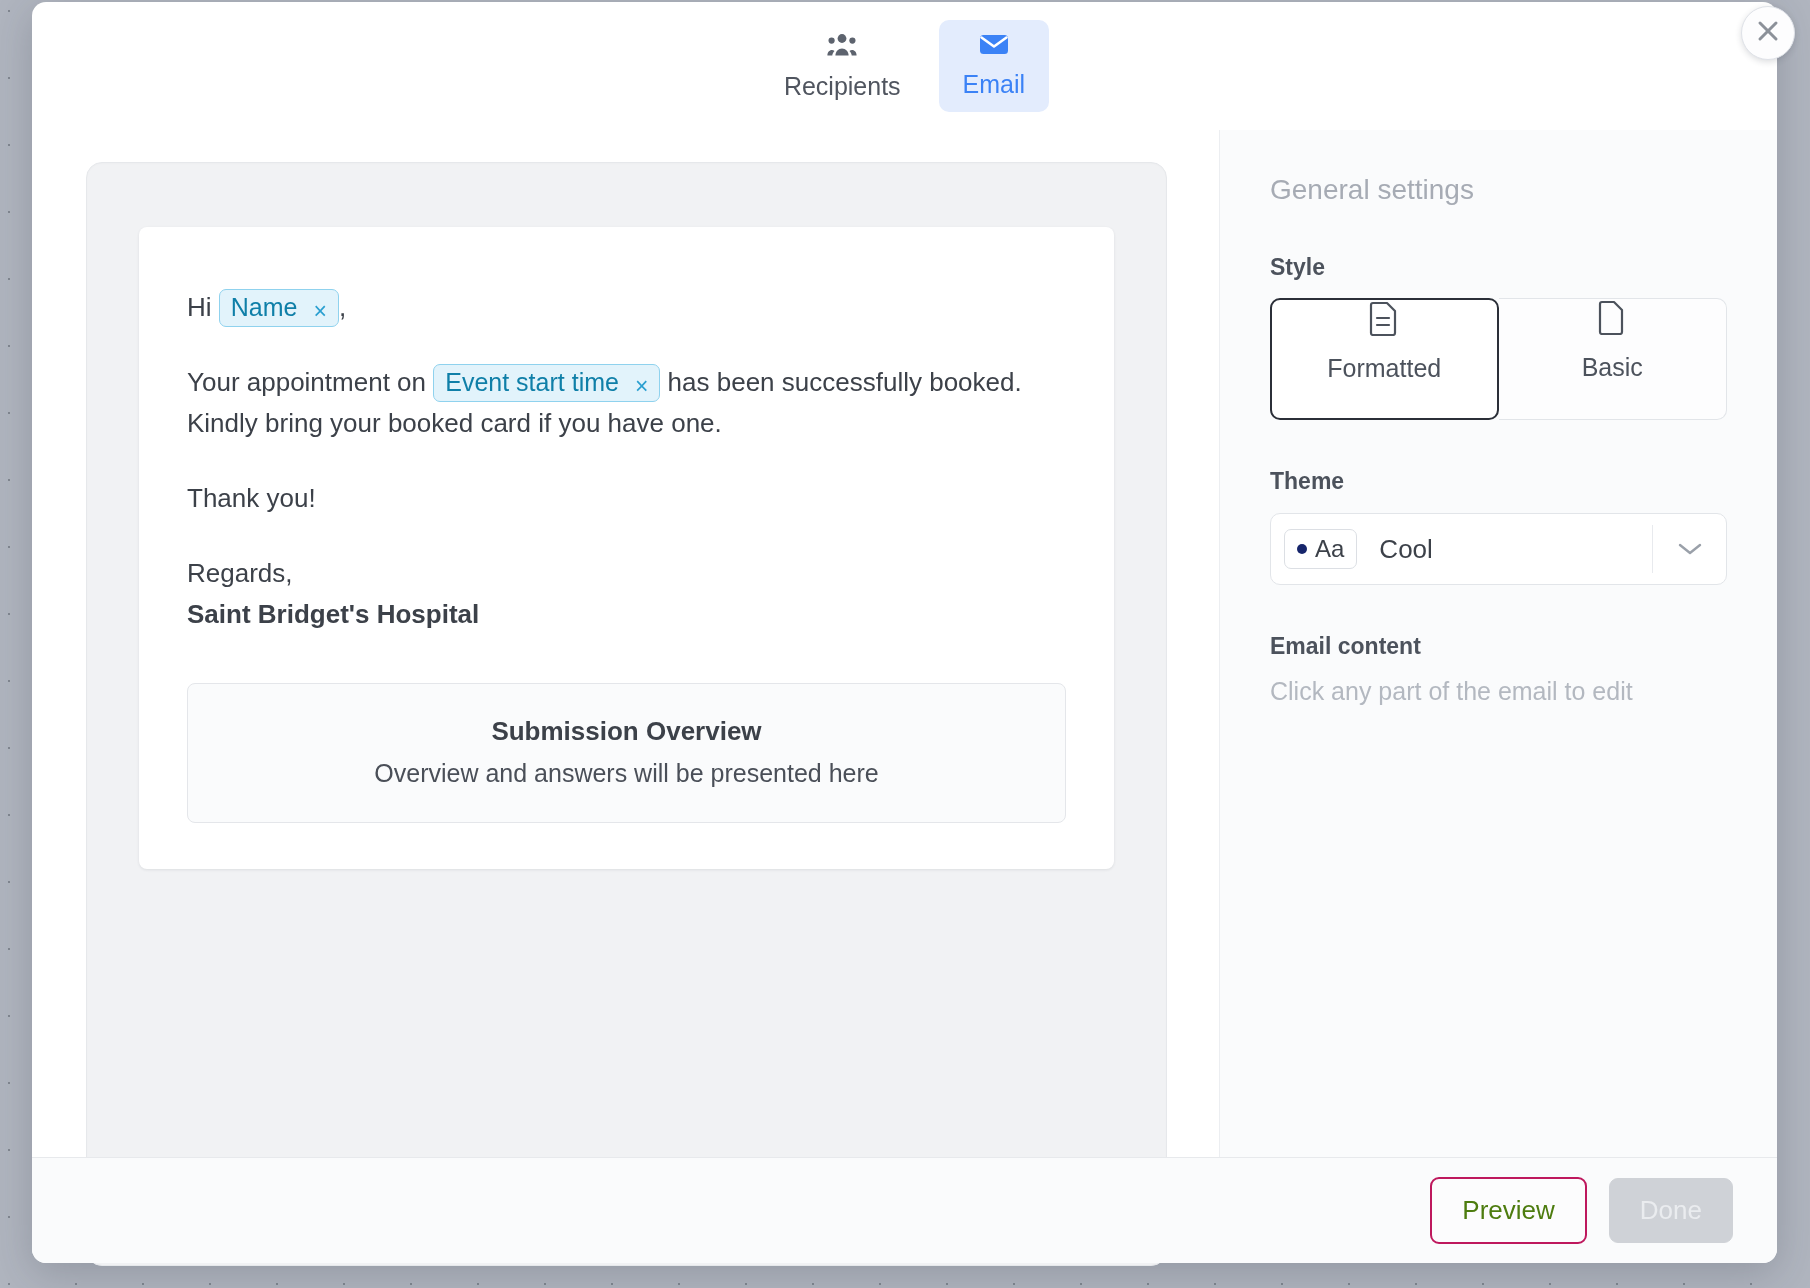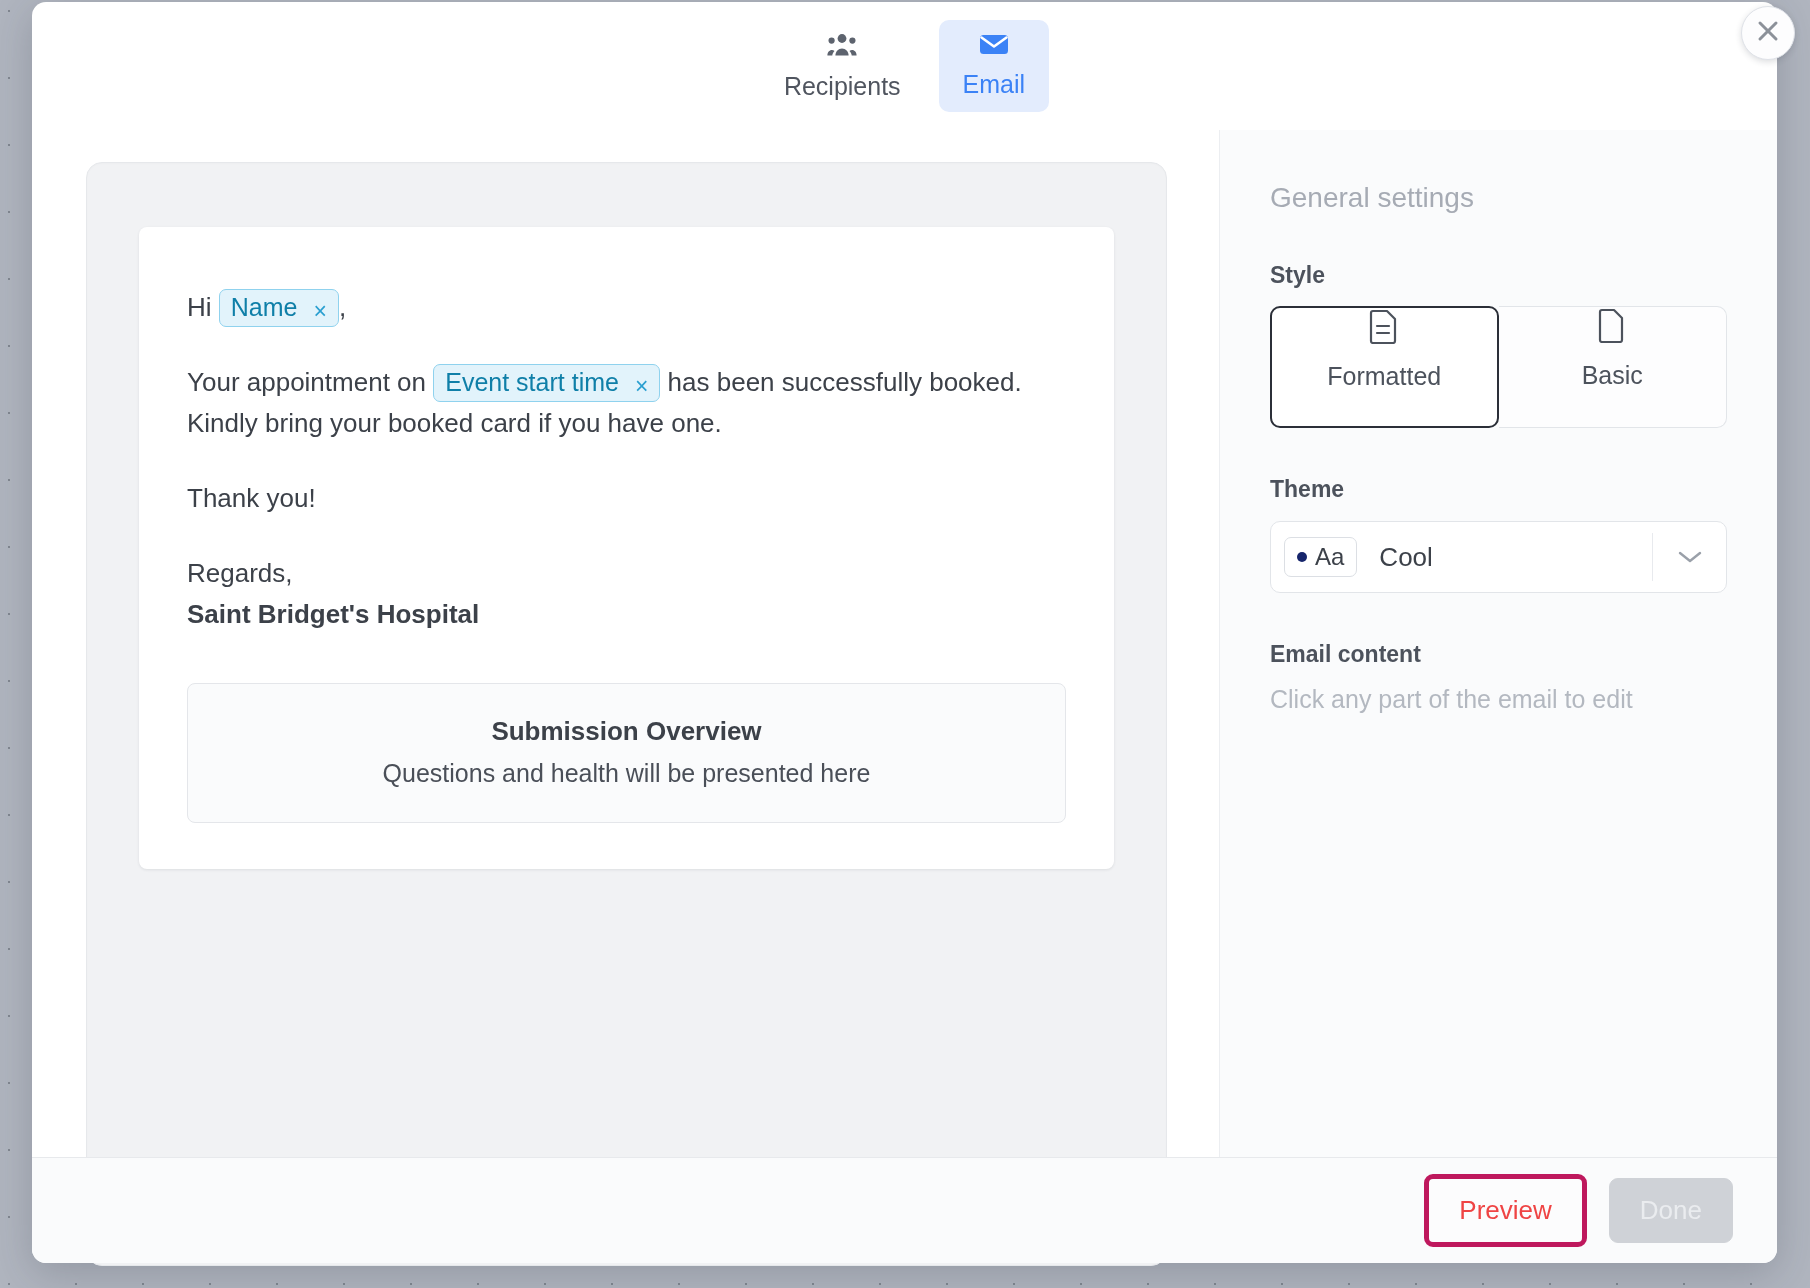--- a/index.html
+++ b/index.html
@@ -187,21 +187,20 @@
     border-left: 1px solid #eceef1;
     background: #fafbfc;
     padding: 44px 50px 0 50px;
   }
 
   .sidebar-title {
     font-size: 28px;
     color: #a6abb4;
     margin-bottom: 48px;
     font-weight: normal;
-    margin-top: 8px;
   }
 
   .field-label {
     font-size: 23px;
     font-weight: bold;
     color: #4c525c;
     margin-bottom: 17px;
   }
 
   .segmented {
@@ -295,22 +294,22 @@
   }
   .btn {
     font-size: 26px;
     border-radius: 9px;
     padding: 16px 30px;
     cursor: pointer;
     font-family: "Liberation Sans", sans-serif;
   }
   .btn-preview {
     background: #fcfcfd;
-    border: 5px solid #be185d;
-    color: #ef4444;
+    border: 2px solid #be185d;
+    color: #4d7c0f;
   }
   .btn-done {
     background: #cfd2d7;
     border: 1px solid #cfd2d7;
     color: #eaecef;
   }
 </style>
 </head>
 <body>
 
@@ -380,21 +379,21 @@
 
           <div class="email-line">Thank you!</div>
 
           <div class="email-line">
             <span>Regards,</span><br>
             <span class="signature-bold">Saint Bridget's Hospital</span>
           </div>
 
           <div class="submission-box">
             <div class="submission-title">Submission Overview</div>
-            <div class="submission-sub">Questions and health will be presented here</div>
+            <div class="submission-sub">Overview and answers will be presented here</div>
           </div>
 
         </div>
       </div>
     </div>
 
     <div class="sidebar">
 
       <div class="sidebar-title">General settings</div>
 

